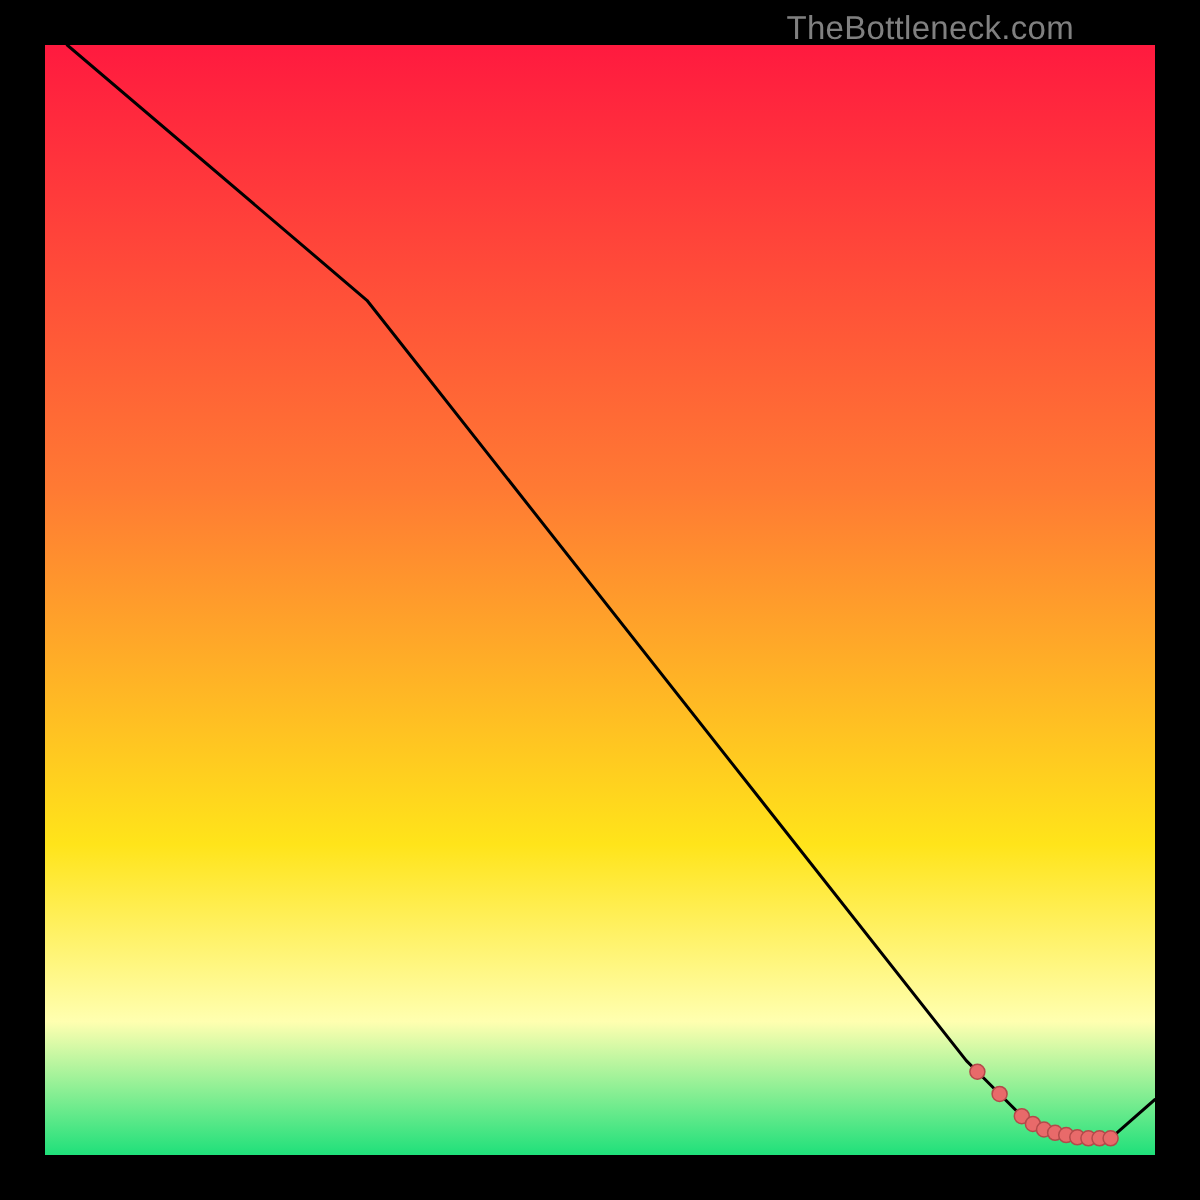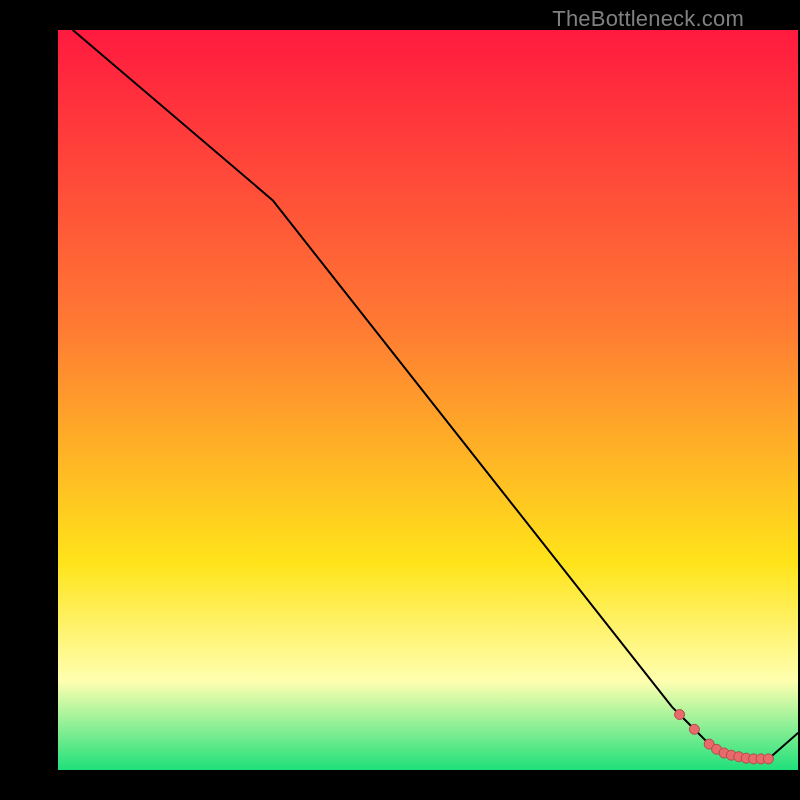--- a/index.html
+++ b/index.html
@@ -9,21 +9,20 @@
     height: 800px;
     background: #000;
     overflow: hidden;
     font-family: Arial, Helvetica, sans-serif;
   }
   .stage {
     position: relative;
     width: 726px;
     height: 800px;
     background: #000;
-    margin-left: 28px;
   }
   .plot {
     position: absolute;
     left: 30px;
     top: 30px;
     width: 740px;
     height: 740px;
   }
   .watermark {
     position: absolute;

